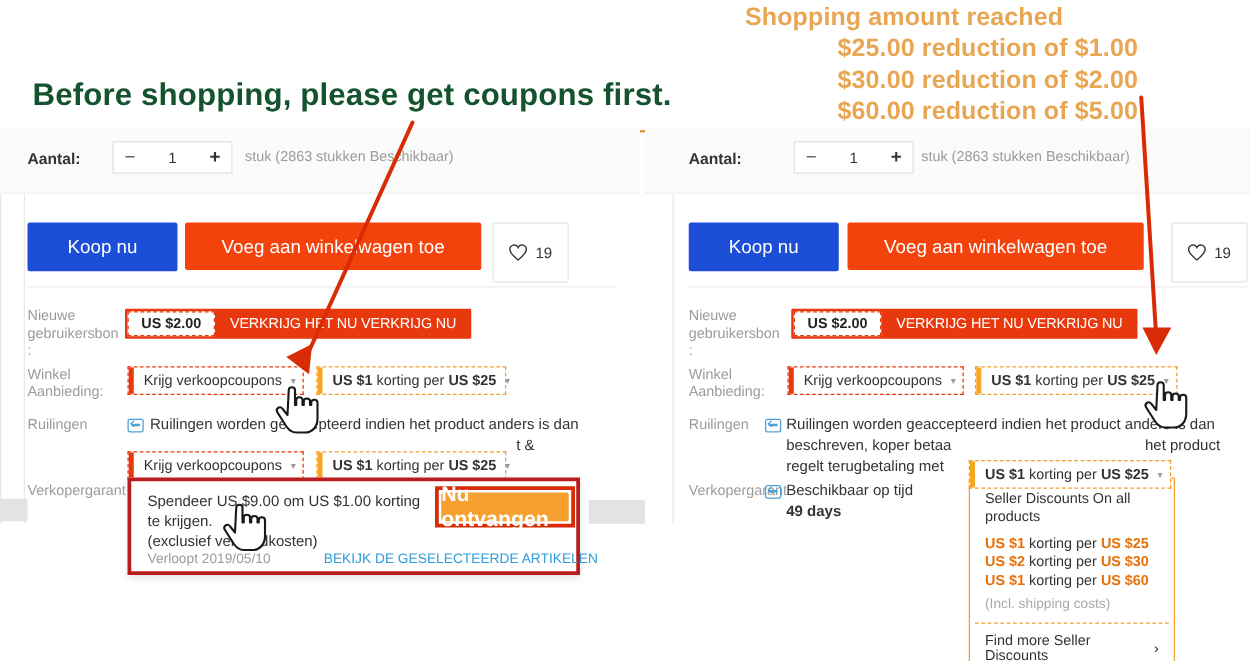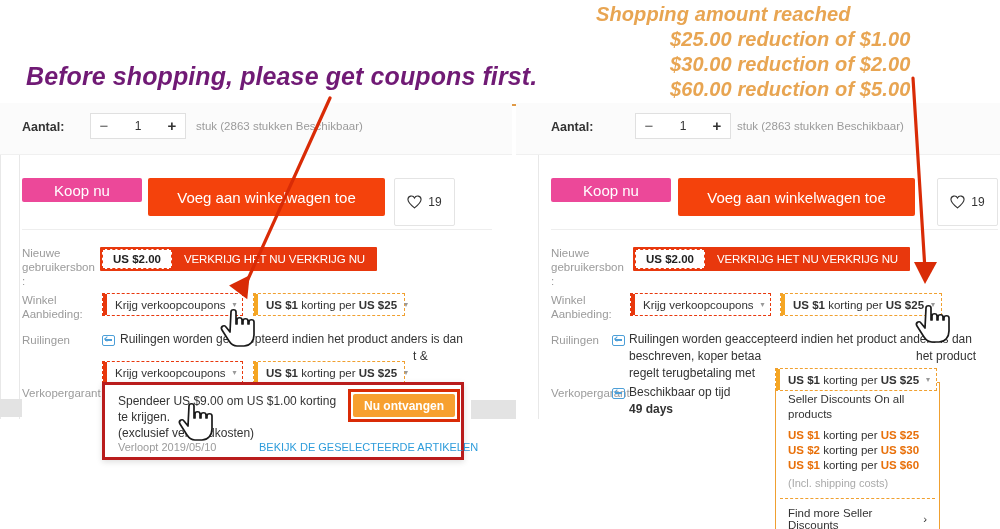--- a/index.html
+++ b/index.html
@@ -8,29 +8,28 @@
     background:#ffffff;
     font-family:"Liberation Sans","DejaVu Sans",sans-serif;
     position:relative;overflow:hidden;
     -webkit-font-smoothing:antialiased;
   }
 
   
   .annot{
     position:absolute;
     color:#e8a552;
-    font-style:italic;
     font-weight:bold;
     font-family:"Liberation Sans","DejaVu Sans",sans-serif;
     white-space:nowrap;
     letter-spacing:.1px;
   }
   #annot-left{
     left:26px;top:62px;font-size:25px;
-    color:#701a75;
+    color:#14532d;
     border-bottom:2.5px solid #e09a46;
     padding-bottom:13px;
   }
   #annot-right{
     left:596px;top:2px;font-size:20px;line-height:25px;
     color:#e8a552;
   }
   #annot-right .ln{display:block;}
   #annot-right .ind{padding-left:74px;}
 
@@ -69,21 +68,21 @@
     position:absolute;top:17px;font-size:11.5px;color:#9b9b9b;white-space:nowrap;
   }
 
   
   .btn{
     position:absolute;border:0;cursor:pointer;color:#fff;
     font-family:"Liberation Sans","DejaVu Sans",sans-serif;
     display:flex;align-items:center;justify-content:center;
     border-radius:2px;
   }
-  .btn-buy{background:#ec4899;height:24px;font-size:15px;}
+  .btn-buy{background:#1d4ed8;height:39px;font-size:15px;}
   .btn-cart{background:#f4420c;height:38px;font-size:15px;}
   .wish{
     position:absolute;height:48px;border:1px solid #e4e4e4;background:#fff;
     display:flex;align-items:center;justify-content:center;gap:6px;
     box-sizing:border-box;border-radius:2px;cursor:pointer;
   }
   .wish .cnt{font-size:12px;color:#333;}
 
   .hr{position:absolute;height:1px;background:#eeeeee;}
 
@@ -160,21 +159,21 @@
   #coupon-popup .plink{
     position:absolute;left:154px;top:56px;font-size:11px;color:#2d9cdb;
     cursor:pointer;white-space:nowrap;
   }
   #get-now-wrap{
     position:absolute;left:243px;top:4px;width:112px;height:33px;
     border:3px solid #d92b06;box-sizing:border-box;background:#fff;
   }
   #get-now-btn{
     position:absolute;left:2px;top:2px;right:2px;bottom:2px;
-    background:#f7a030;color:#fff;font-size:12px;font-weight:bold;
+    background:#f7a030;color:#fff;font-size:17px;font-weight:bold;
     display:flex;align-items:center;justify-content:center;cursor:pointer;
     border-radius:2px;
   }
 
   
   #seller-popup{
     position:absolute;left:775px;top:382px;width:165px;
     border:1px solid #f0a030;background:#fff;box-sizing:border-box;
   }
   #seller-popup .title{

